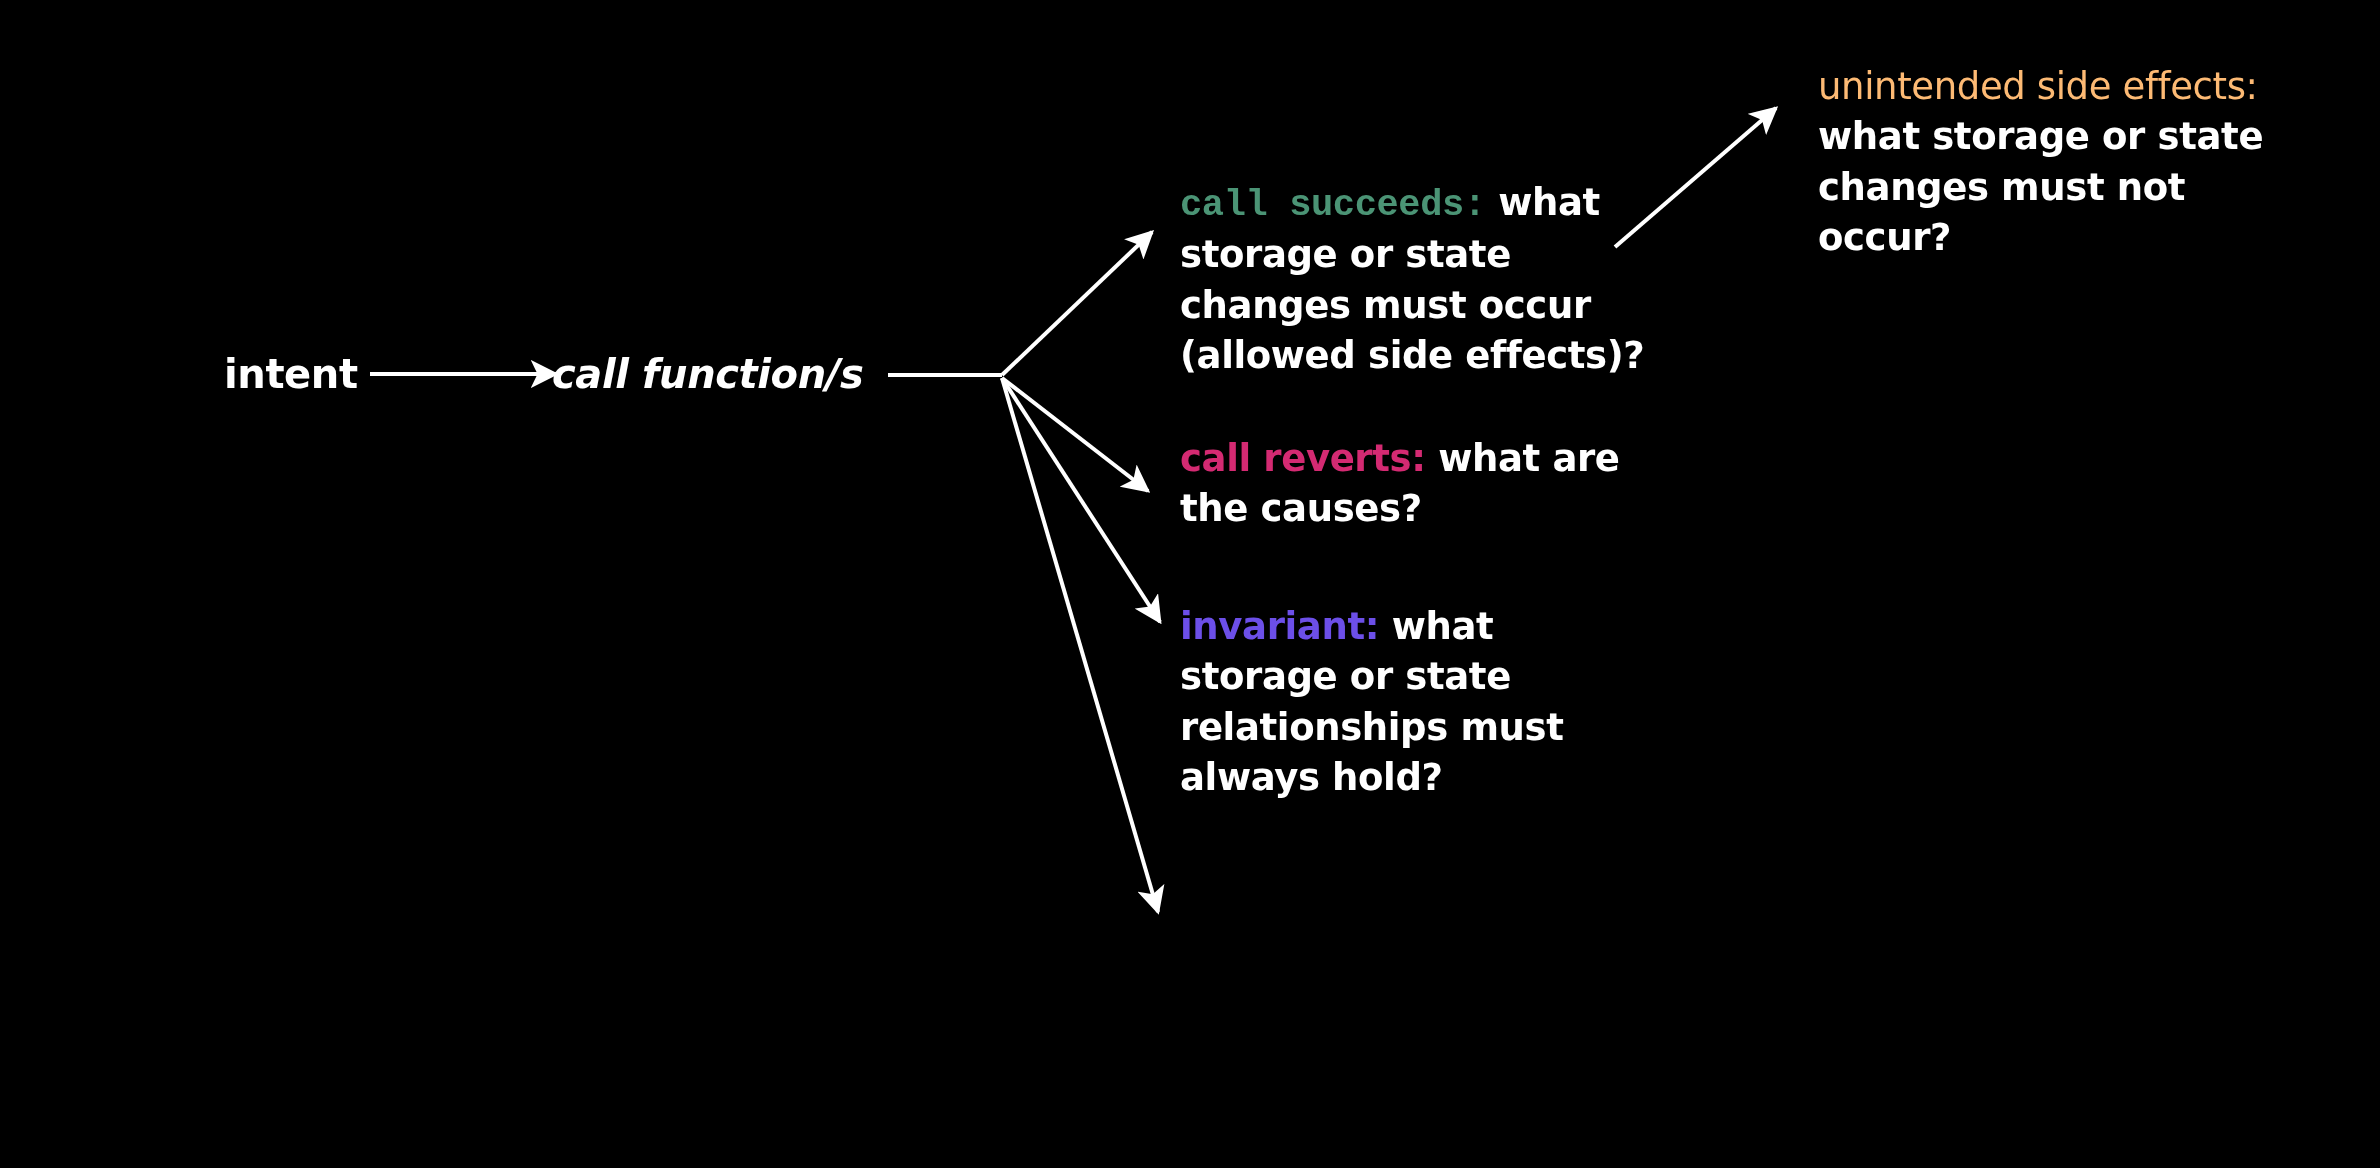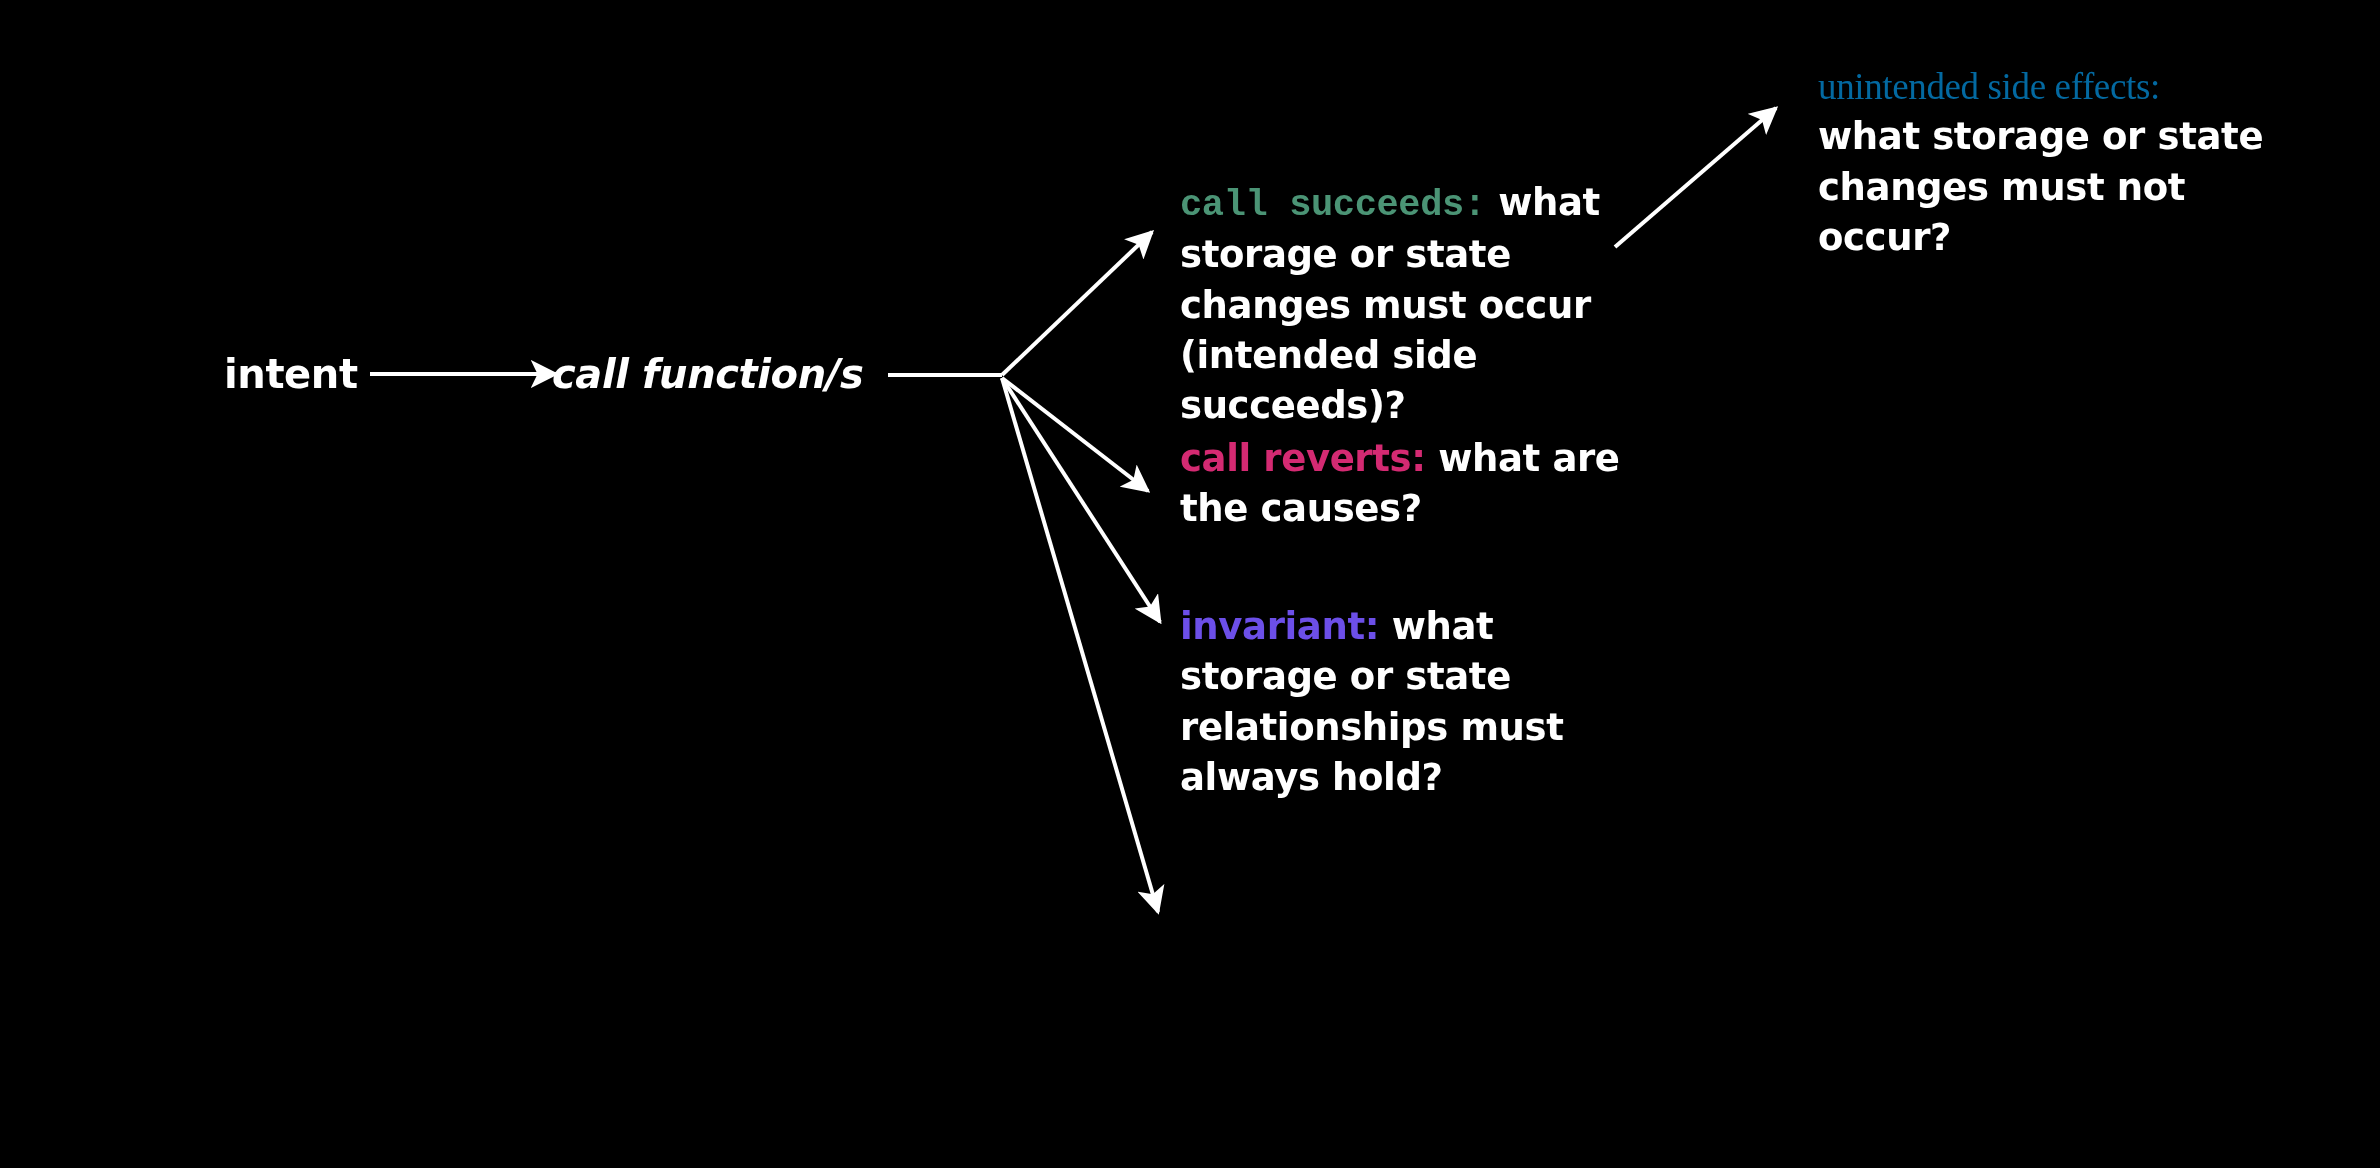--- a/index.html
+++ b/index.html
@@ -98,29 +98,29 @@
 
   <div class="node root-node" id="node-intent">
     <span>intent</span>
   </div>
 
   <div class="node root-node" id="node-call-fn">
     <span>call function/s</span>
   </div>
 
   <div class="node branch-block" id="node-call-succeeds">
-    <span class="branch-label" style="color: rgb(75, 148, 117); font-family: Liberation Mono, monospace;">call succeeds:</span><span> what storage or state changes must occur (intended side succeeds)?</span>
+    <span class="branch-label" style="color: rgb(75, 148, 117); font-family: Liberation Mono, monospace;">call succeeds:</span><span> what storage or state changes must occur (allowed side effects)?</span>
   </div>
 
   <div class="node branch-block" id="node-call-reverts">
     <span class="branch-label" style="color: rgb(212, 42, 114);">call reverts:</span><span> what are the causes?</span>
   </div>
 
   <div class="node branch-block" id="node-invariant">
     <span class="branch-label" style="color: rgb(108, 79, 232);">invariant:</span><span> what storage or state relationships must always hold?</span>
   </div>
 
 
   <div class="node branch-block" id="node-unintended">
-    <span class="branch-label" style="color: #0369a1; font-family: Liberation Serif, serif;">unintended side effects:</span><span> what storage or state changes must not occur?</span>
+    <span class="branch-label" style="color: #fdba74;">unintended side effects:</span><span> what storage or state changes must not occur?</span>
   </div>
 
 </div>
 
 </body></html>

